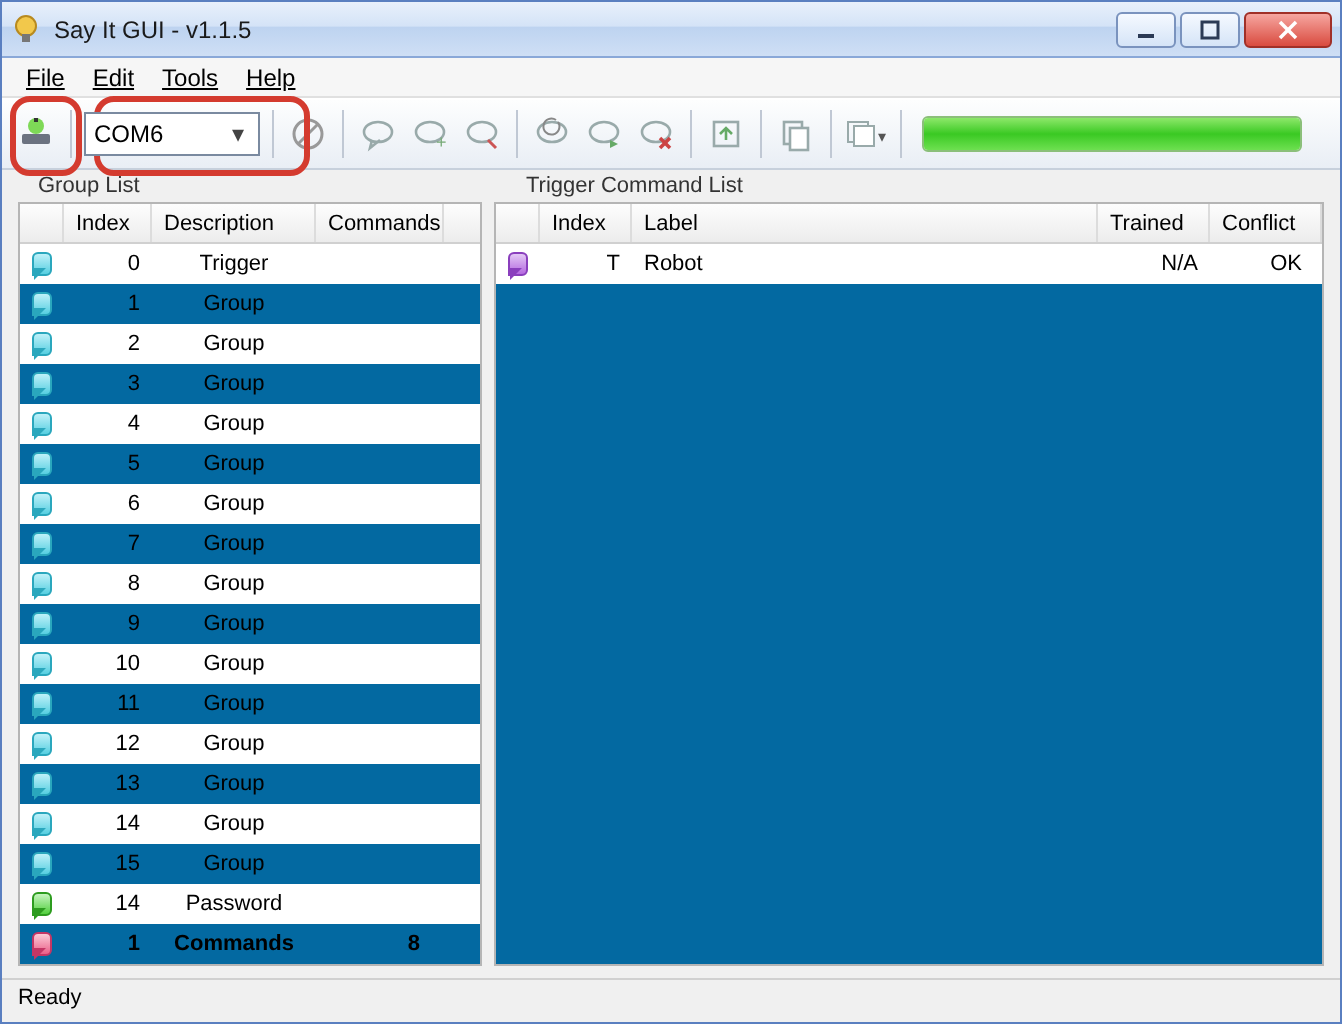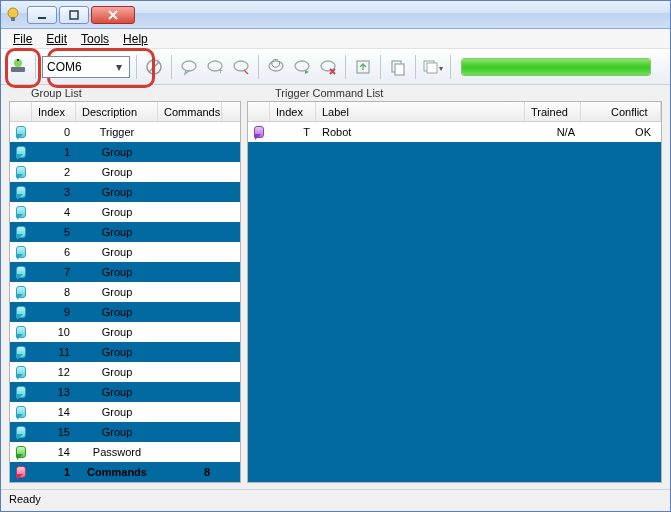--- a/index.html
+++ b/index.html
@@ -128,21 +128,21 @@
   border: 3px solid #d43b2f;
   border-radius: 10px;
   pointer-events: none;
 }
 .hl-1 { left: 4px; top: -2px; width: 36px; height: 40px; }
 .hl-2 { left: 46px; top: -2px; width: 108px; height: 40px; }
 .panels-header {
   display: flex;
   font-size: 11px;
   color: #333;
-  padding: 2px 0 2px 16px;
+  padding: 2px 0 2px 4px;
 }
 .panels-header .left { width: 248px; padding-left: 14px; }
 .panels-header .right { flex:1; padding-left: 10px; }
 .panels {
   flex: 1;
   display: flex;
   gap: 6px;
   padding: 0 8px 6px 8px;
   min-height: 0;
 }
@@ -207,35 +207,36 @@
   padding: 3px 8px;
   font-size: 11px;
 }
 
 .left .col.idx, .left .cell.idx { width: 44px; text-align: right; }
 .left .col.desc, .left .cell.desc { width: 82px; text-align: center; }
 .left .col.cmds, .left .cell.cmds { width: 64px; text-align: right; padding-right:12px;}
 .right .col.ridx, .right .cell.ridx { width: 46px; text-align: right; }
 .right .col.rlbl, .right .cell.rlbl { flex: 1; }
 .right .col.rtrn, .right .cell.rtrn { width: 56px; text-align: right; }
-.right .col.rcnf, .right .cell.rcnf { width: 56px; text-align: right; padding-right:10px;margin-left:24px;}
+.right .col.rcnf, .right .cell.rcnf { width: 56px; text-align: right; padding-right:10px;}
 .thead .col.icon { width: 22px; border-right:1px solid #dcdcdc;}
 svg { display:block; }
 </style>
 </head>
 <body>
 <div class="window">
 
   <div class="titlebar">
     <span class="app-icon">
       <svg width="16" height="16">
           <circle cx="8" cy="6" r="5" fill="#f2c84b" stroke="#b88a1f"></circle>
           <rect x="6" y="10" width="4" height="4" fill="#777"></rect>
         </svg>
     </span>
+    <span class="title">Say It GUI - v1.1.5</span>
     <div class="win-controls">
       <div class="win-btn">
           <svg width="10" height="10">
             <rect x="1" y="7" width="8" height="2" fill="#2b3a55"></rect>
           </svg>
         </div>
       <div class="win-btn">
           <svg width="10" height="10">
             <rect x="1" y="1" width="8" height="8" fill="none" stroke="#2b3a55" stroke-width="1.5"></rect>
           </svg>

